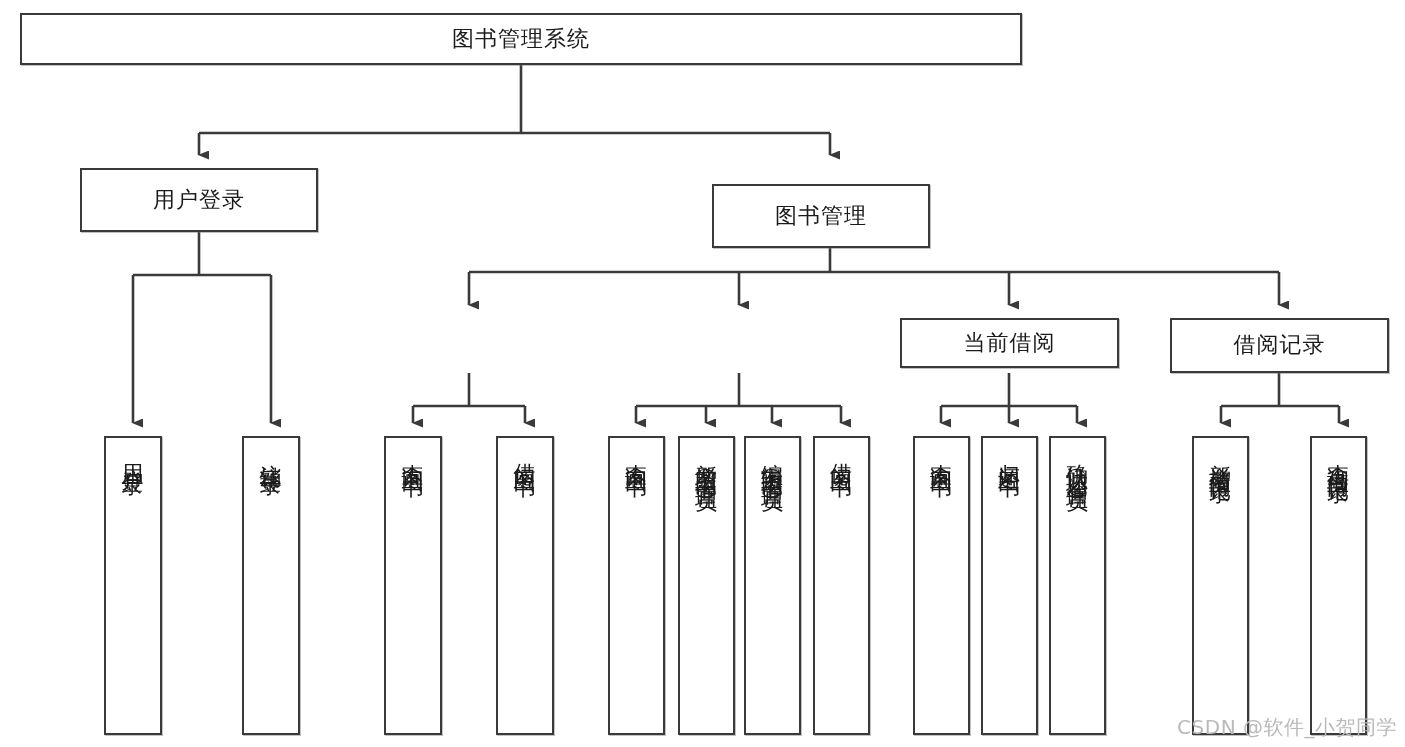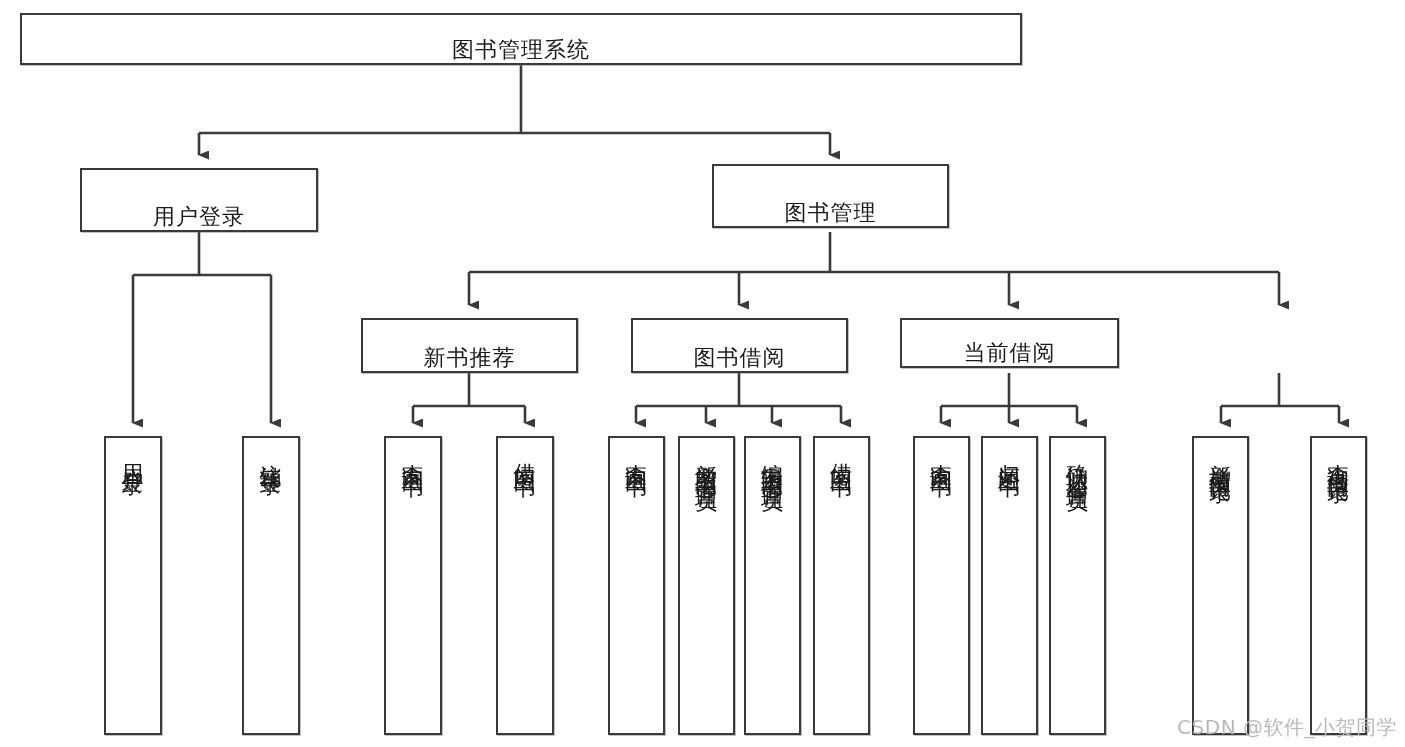--- a/index.html
+++ b/index.html
@@ -24,21 +24,21 @@
     width: 1405px;
     height: 747px;
     pointer-events: none;
   }
   .node {
     position: absolute;
     box-sizing: border-box;
     background: #ffffff;
     border: 2px solid #3a3a3a;
     display: flex;
-    align-items: flex-end;
+    align-items: center;
     justify-content: center;
     color: #1a1a1a;
     box-shadow: 1px 1px 0 rgba(120,120,120,0.45);
   }
   .node.horizontal {
     font-size: 22px;
     letter-spacing: 1px;
     line-height: 1.2;
   }
   .node.root {
@@ -129,36 +129,33 @@
   </svg>
 
   <div class="node horizontal root" style="left:20px; top:13px; width:1002px; height:52px;">
     <span>图书管理系统</span>
   </div>
 
   <div class="node horizontal" style="left:80px; top:168px; width:238px; height:64px;">
     <span>用户登录</span>
   </div>
 
-  <div class="node horizontal" style="left:712px; top:164px; width:237px; height:64px;">
+  <div class="node horizontal" style="left:712px; top:184px; width:218px; height:64px;">
     <span>图书管理</span>
   </div>
 
-  <div class="node horizontal" style="left:361px; top:318px; width:217px; height:55px;">
-    <span>新书推荐</span>
-  </div>
-
-  <div class="node horizontal" style="left:631px; top:318px; width:217px; height:55px;">
-    <span>图书借阅</span>
-  </div>
+
 
   <div class="node horizontal" style="left:900px; top:318px; width:219px; height:50px;">
     <span>当前借阅</span>
   </div>
 
+  <div class="node horizontal" style="left:1170px; top:318px; width:219px; height:55px;">
+    <span>借阅记录</span>
+  </div>
 
   <div class="node vertical" style="left:104px; top:436px; width:58px; height:299px;">
     <span class="vtext">用户登录</span>
   </div>
 
   <div class="node vertical" style="left:242px; top:436px; width:58px; height:299px;">
     <span class="vtext">注销登录</span>
   </div>
 
   <div class="node vertical" style="left:384px; top:436px; width:58px; height:299px;">

